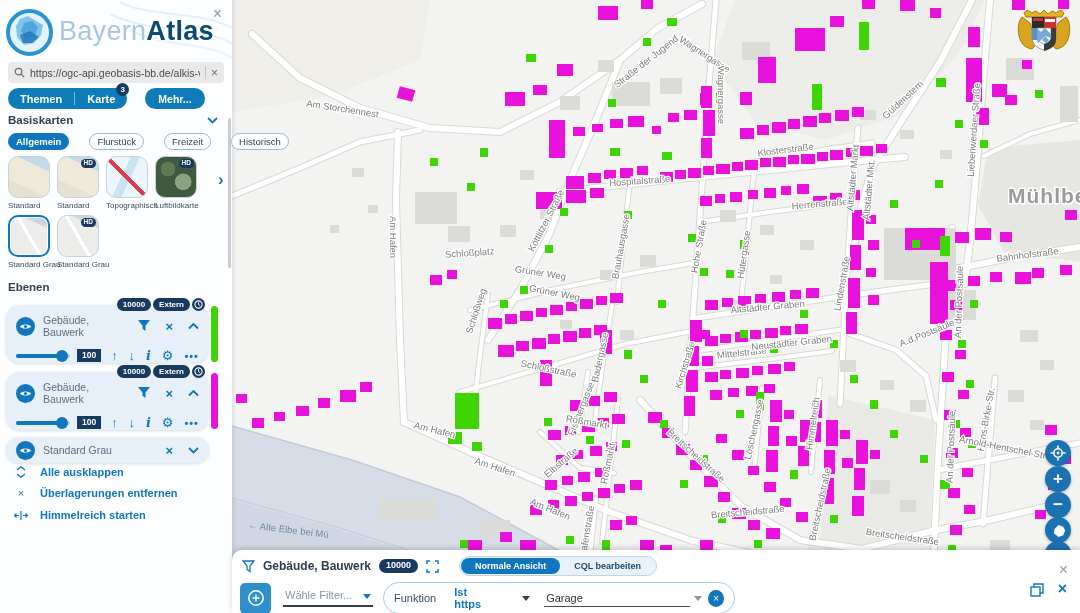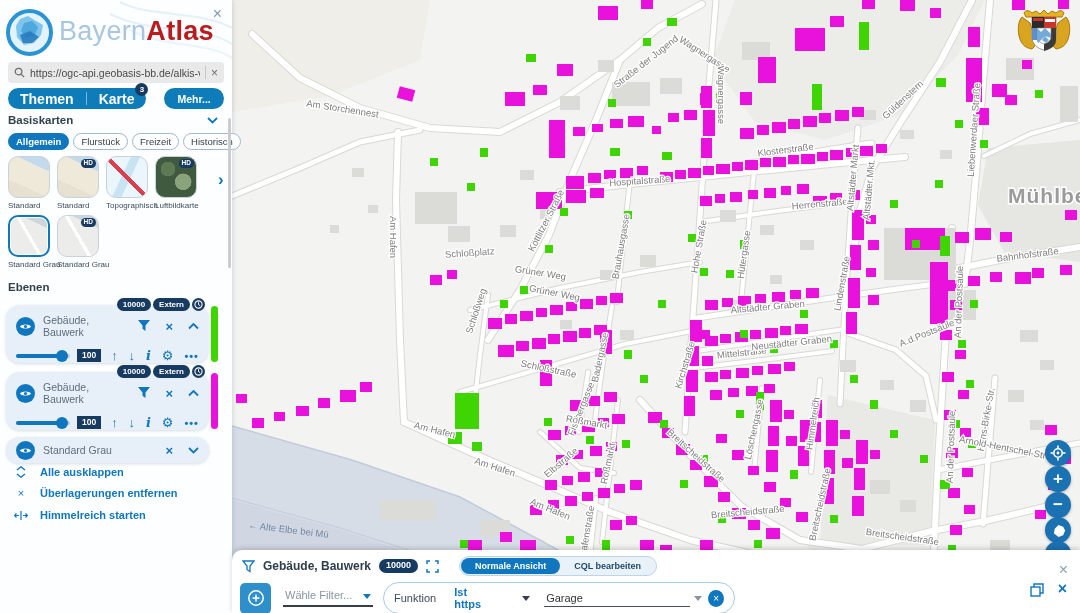--- a/index.html
+++ b/index.html
@@ -8,35 +8,35 @@
 svg.icon{display:block}
 
 #map{position:absolute;left:0;top:0;z-index:0;background:#F3F3F1}
 #coat{position:absolute;left:1016px;top:7px;z-index:5}
 
 #sidebar{position:absolute;left:0;top:0;width:232px;height:613px;background:#FCFEFF;z-index:30;box-shadow:1px 0 4px rgba(60,90,120,.18)}
 #curves{position:absolute;left:0;top:0;pointer-events:none}
 .s-close{position:absolute;top:6px;right:10px;font-size:16px;color:#8798A8;cursor:pointer;line-height:1}
 .logo{position:absolute;left:6px;top:9px;width:47px;height:47px;border-radius:50%;background:#E3F3FC;border:4px solid #2B93D1;overflow:hidden}
 .brand{position:absolute;left:59px;top:16px;font-size:27px;letter-spacing:.3px;white-space:nowrap}
-.b1{color:#A9C6DE;font-weight:400}.b2{color:#b91c1c;font-weight:700}
+.b1{color:#A9C6DE;font-weight:400}.b2{color:#0c4a6e;font-weight:700}
 .search{position:absolute;left:8px;top:62px;width:216px;height:21px;background:#E9E9E9;border-radius:4px;display:flex;align-items:center;padding:0 6px;gap:5px}
 .search input{flex:1;border:0;background:none;font-size:10.5px;color:#4A4A4A;outline:none;font-family:inherit;min-width:0}
 .sep{width:1px;height:13px;background:#C6C6C6}
 .clr{color:#6E6E6E;font-size:12px;line-height:1;cursor:pointer}
 .navrow{position:absolute;left:8px;top:88px;display:flex;gap:18px}
 .pgrp{position:relative;display:flex;background:#0E7CB8;border-radius:13px;height:21px;align-items:center}
-.pbtn{color:#fff;font-weight:700;font-size:14px;padding:0 12px;background:none;border:0;font-family:inherit;cursor:pointer}
+.pbtn{color:#fff;font-weight:700;font-size:11px;padding:0 12px;background:none;border:0;font-family:inherit;cursor:pointer}
 .vdiv{width:1px;height:13px;background:rgba(255,255,255,.45)}
 .nbadge{position:absolute;top:-5px;right:-2px;background:#173A60;color:#fff;width:13px;height:13px;border-radius:50%;font-size:8px;font-weight:700;display:flex;align-items:center;justify-content:center}
 .mehr{background:#0E7CB8;border:0;border-radius:13px;color:#fff;font-weight:700;font-size:10.5px;padding:0 13px;height:21px;font-family:inherit;cursor:pointer}
 .sect{position:absolute;left:8px;width:210px;display:flex;justify-content:space-between;align-items:center;font-weight:700;font-size:11.5px;color:#33414E}
 #sect-basis{top:114px}
 #sect-ebenen{top:281px}
-.tabs{position:absolute;left:8px;top:133px;display:flex;gap:4px}
+.tabs{position:absolute;left:8px;top:133px;display:flex;gap:20px}
 .tab{border:1px solid #9DB9CE;border-radius:11px;background:#fff;color:#33414E;font-size:9.5px;padding:2px 7px;font-family:inherit;cursor:pointer;white-space:nowrap}
 .tab.active{background:#1077BE;border-color:#1077BE;color:#fff;font-weight:700}
 .trow1{position:absolute;left:8px;top:156px;display:flex;gap:5px}
 .trow2{position:absolute;left:8px;top:215px;display:flex;gap:5px}
 .titem{width:44px}
 .thumb{width:42px;height:42px;border-radius:10px;border:1px solid #C9D2DA;position:relative;overflow:hidden;cursor:pointer}
 .thumb.sel{border:2px solid #1077BE;box-shadow:inset 0 0 0 1px #fff}
 .tlabel{font-size:8px;color:#3C4C5C;text-align:left;margin-top:3px;white-space:nowrap}
 .hd{position:absolute;top:2px;right:2px;background:#173A60;color:#fff;font-size:6.5px;font-weight:700;border-radius:5px;padding:1px 3px;line-height:1}
 .rchev{position:absolute;left:218px;top:170px;color:#1077BE;font-size:17px;font-weight:700;cursor:pointer}

